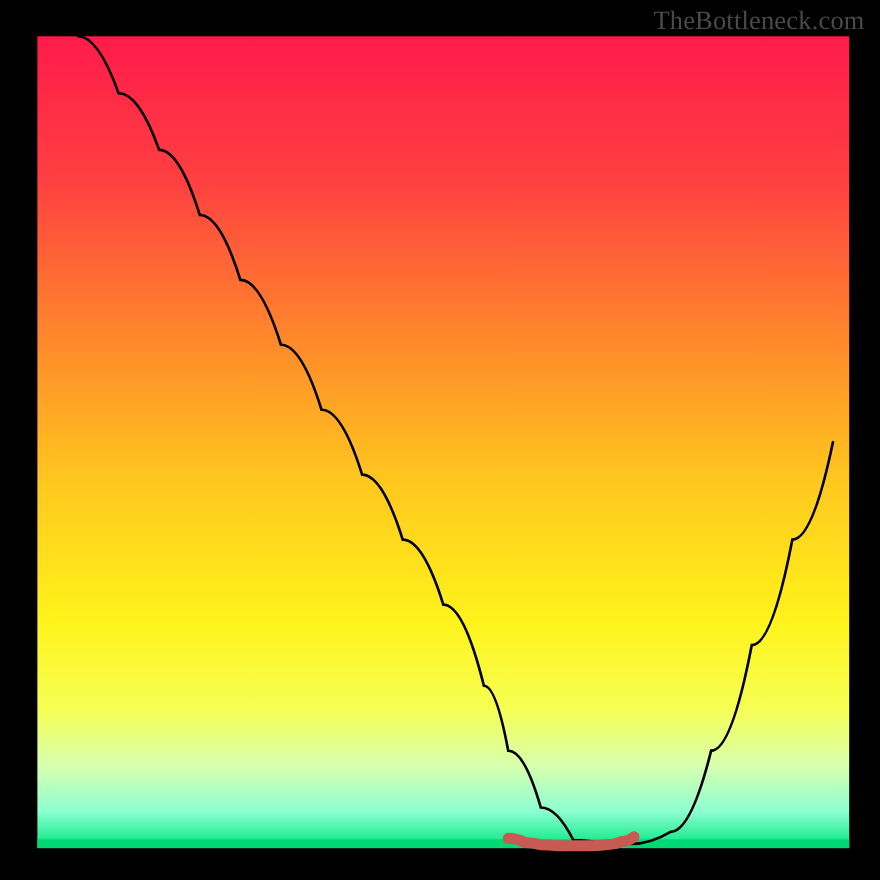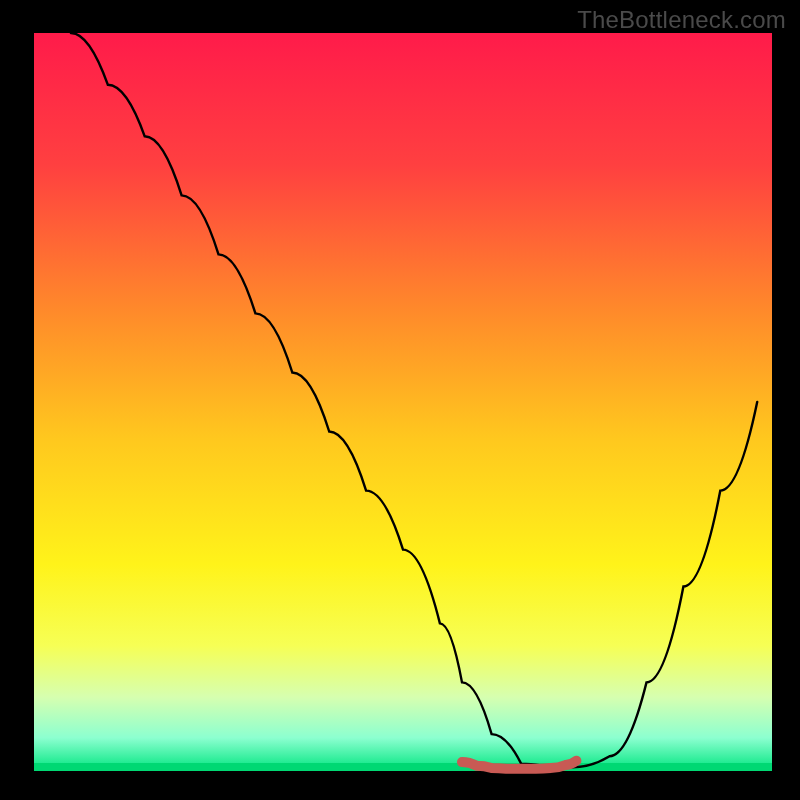--- a/index.html
+++ b/index.html
@@ -12,21 +12,21 @@
   }
   .stage {
     position: relative;
     width: 800px;
     height: 800px;
   }
   .watermark {
     position: absolute;
     top: 6px;
     right: 14px;
-    font-family: Liberation Sans, sans-serif;
+    font-family: Liberation Serif, serif;
     font-size: 24px;
     color: #4a4a4a;
     letter-spacing: 0.2px;
     user-select: none;
   }
   svg { display: block; }
 </style>
 </head>
 <body>
 

